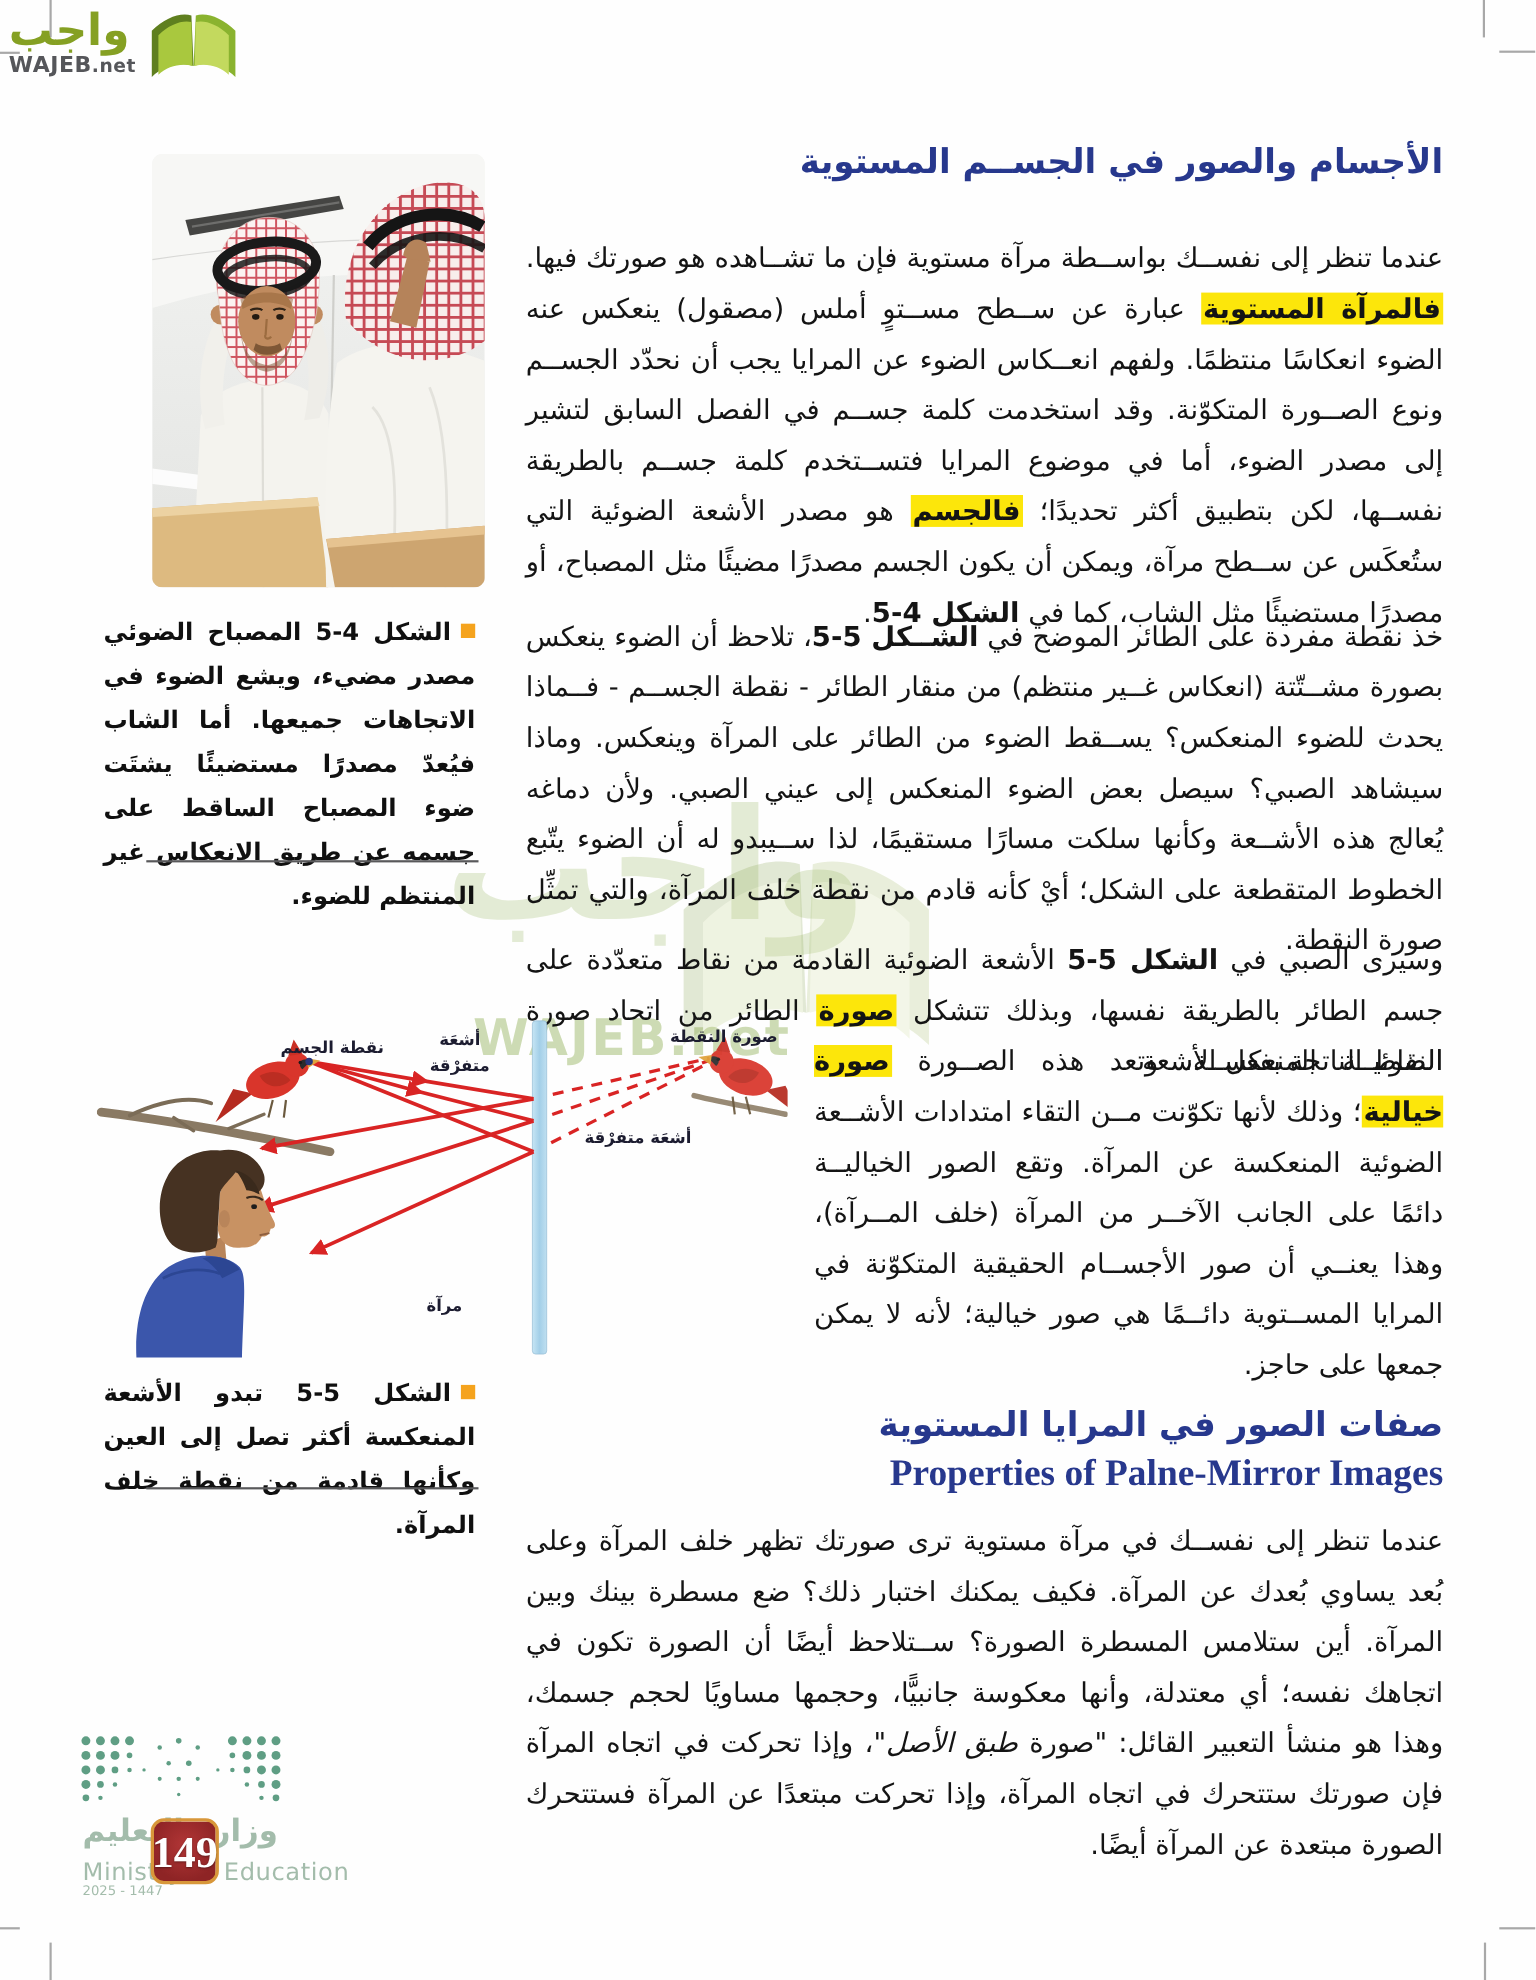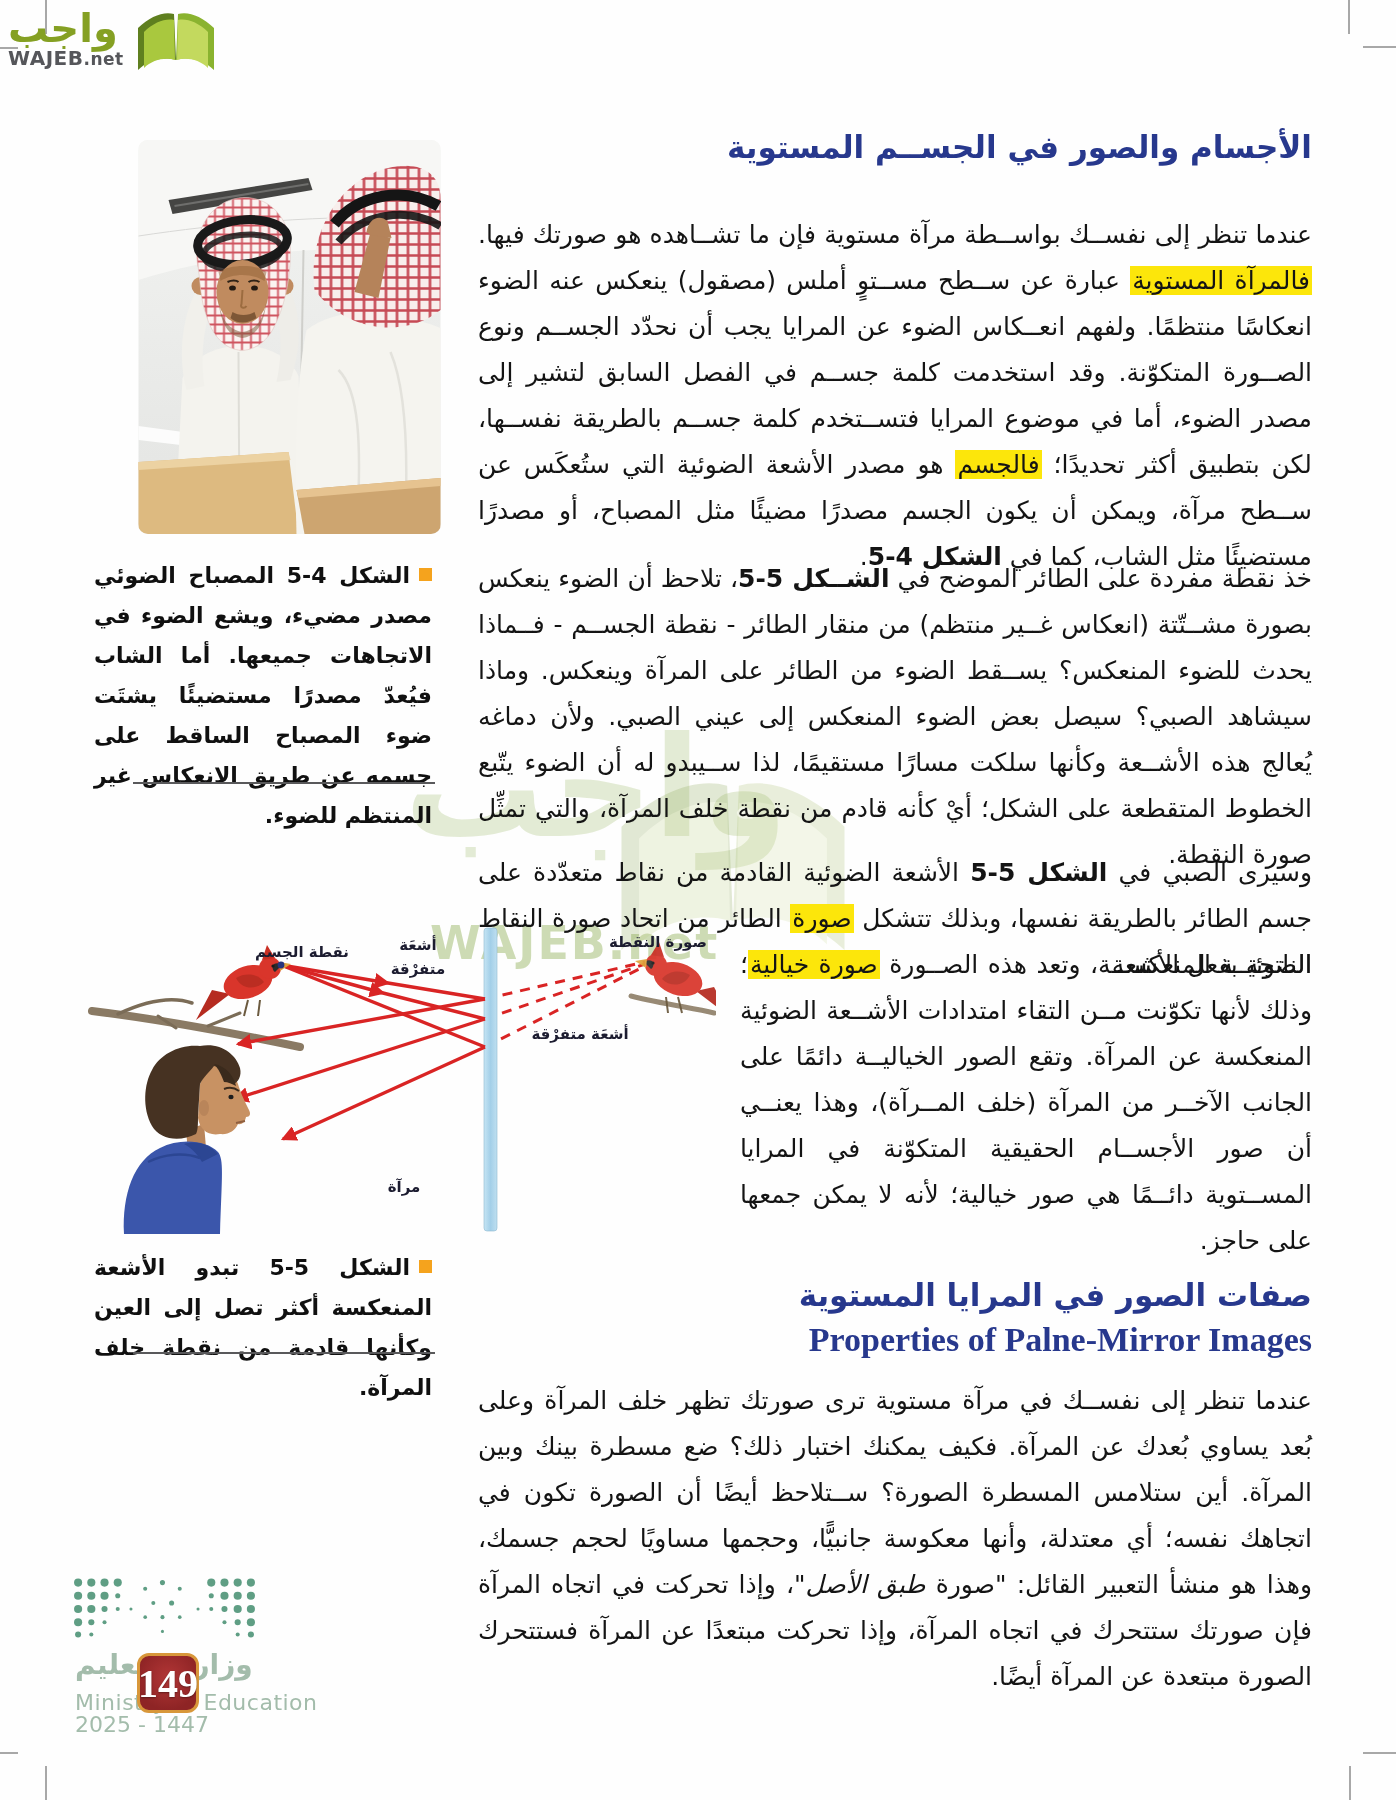--- a/index.html
+++ b/index.html
@@ -14,21 +14,21 @@
   .brand-net{font-size:20px;font-weight:bold;color:#55565a;line-height:20px;letter-spacing:.5px;}
   .brand-net .tld{font-size:17px;font-weight:bold;}
   
   .hblock{position:absolute;right:84px;text-align:right;direction:rtl;z-index:3;}
   .h-ar{font-size:31px;font-weight:bold;color:#27388d;line-height:46px;}
   .h-en{direction:ltr;font-family:"Liberation Serif",serif;font-size:34px;font-weight:bold;color:#27388d;line-height:44px;}
   
   .para{position:absolute;direction:rtl;text-align:justify;text-align-last:right;
         font-size:25px;line-height:46px;color:#141414;z-index:3;}
   .s-n{}
-  .s-hl{background:#fce60b;font-weight:normal;padding:0 2px;margin-top:13px;}
+  .s-hl{background:#fce60b;font-weight:bold;padding:0 2px;margin-top:13px;}
   .s-b{font-weight:bold;}
   .s-i{font-style:italic;}
   .s-fig{font-weight:bold;}
   .s-capt{font-weight:bold;}
   
   .caption{position:absolute;direction:rtl;text-align:justify;text-align-last:right;
            font-size:22px;font-weight:bold;line-height:40px;color:#101010;z-index:3;}
   .bullet{display:inline-block;width:13px;height:13px;background:#f5a31d;margin-left:9px;vertical-align:2px;}
   .cap-rule{position:absolute;height:2px;background:#59595b;z-index:3;}
   
@@ -37,21 +37,21 @@
   .dlabel{font-family:"DejaVu Sans",sans-serif;font-size:15px;font-weight:bold;fill:#1c1c30;direction:rtl;}
   
   .wm{position:absolute;z-index:2;pointer-events:none;}
   .wm-ar{left:404px;top:718px;font-size:140px;font-weight:bold;color:#9ab764;opacity:.26;line-height:1;}
   .wm-latin{left:430px;top:916px;font-size:46px;font-weight:bold;color:#9ab764;opacity:.48;letter-spacing:2px;}
   .wm-book{left:598px;top:700px;opacity:.24;}
   
   .moe-dots{position:absolute;left:72px;top:1576px;z-index:3;}
   .moe-ar{position:absolute;left:75px;top:1648px;font-size:28px;font-weight:bold;color:#a3bcab;direction:rtl;z-index:3;white-space:nowrap;}
   .moe-en{position:absolute;left:75px;top:1690px;font-size:22px;color:#a3bcab;z-index:3;letter-spacing:.5px;}
-  .moe-yr{position:absolute;left:75px;top:1712px;font-size:22px;color:#a3bcab;z-index:3;}
+  .moe-yr{position:absolute;left:75px;top:1712px;font-size:12px;color:#a3bcab;z-index:3;}
   .pagenum{position:absolute;left:137px;top:1637px;width:62px;height:60px;z-index:4;
            background:radial-gradient(circle at 50% 40%, #b23636 0%, #8e2425 75%);
            border:3px solid #d8973a;border-radius:12px;box-sizing:border-box;
            display:flex;align-items:center;justify-content:center;
            font-family:"Liberation Serif",serif;font-size:40px;font-weight:bold;color:#fff;
            text-shadow:0 1px 2px rgba(0,0,0,.4);margin-top:16px;}
 </style>
 </head>
 <body>
 

